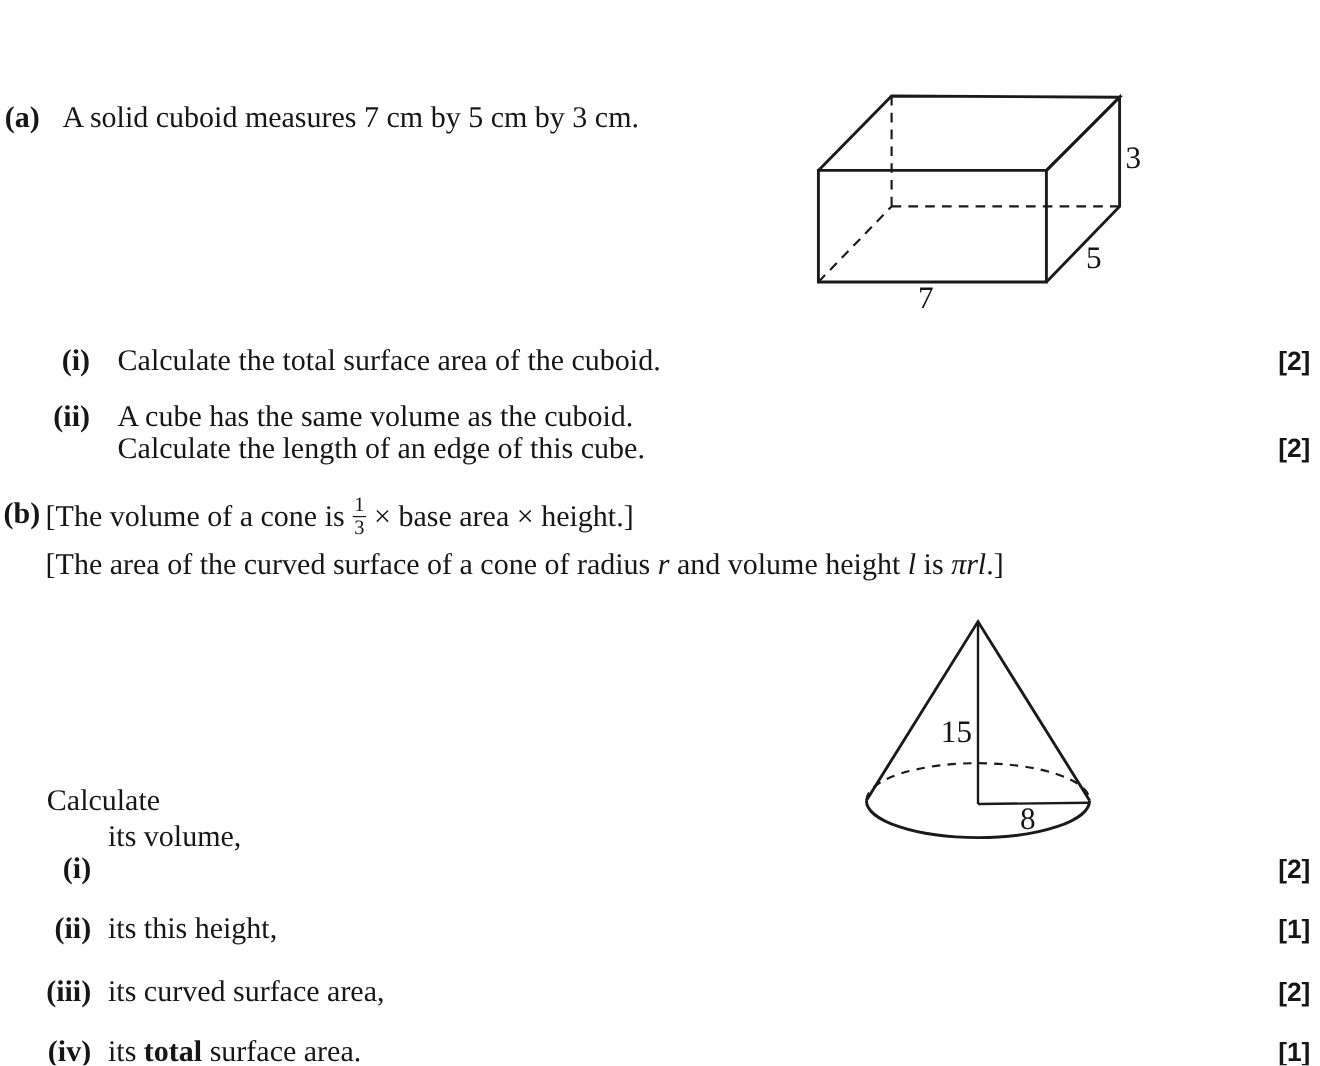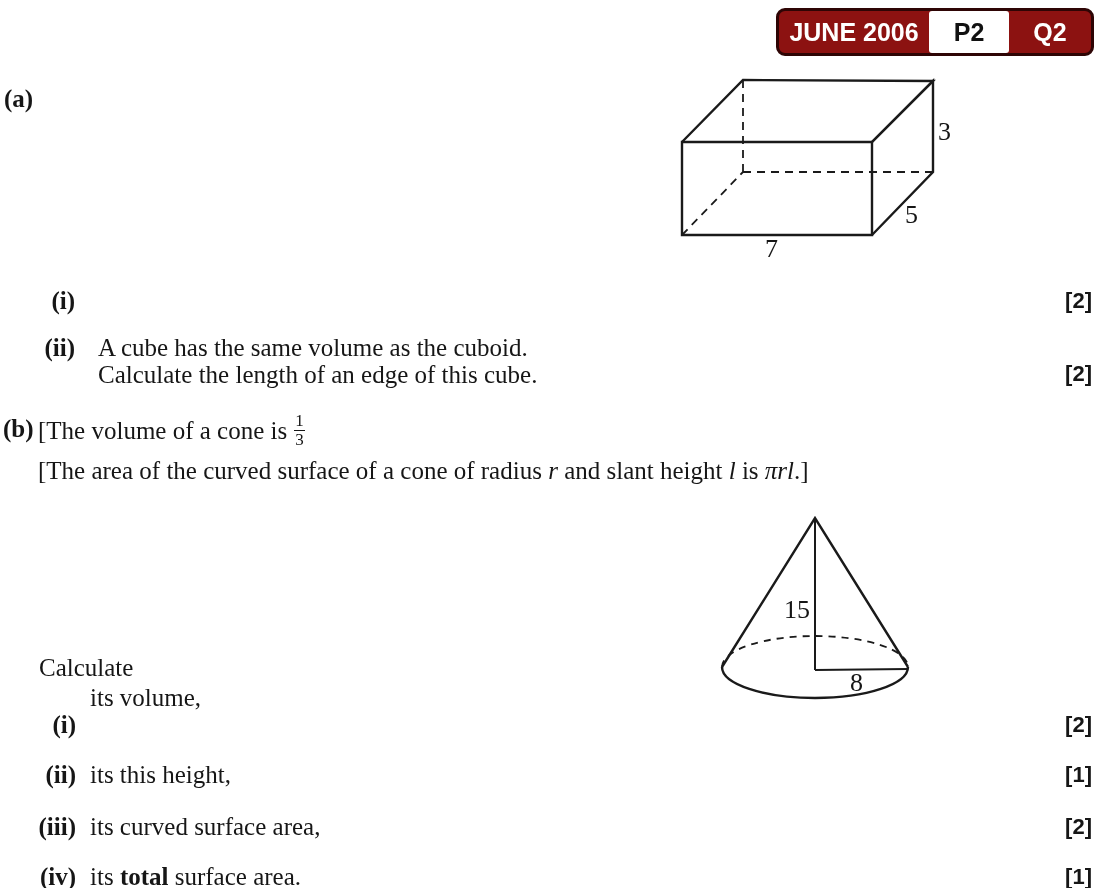--- a/index.html
+++ b/index.html
@@ -32,59 +32,57 @@
         font-size:17px;line-height:1.05;}
   .frac .den{border-top:1.7px solid var(--ink,#161616);padding:0 1px;}
   svg text{font-family:"Liberation Serif",serif;fill:var(--ink,#161616);font-size:26px;}
   svg{position:absolute;}
 </style>
 </head>
 <body>
 
 <div class="page">
 
-  <div class="badge">
-    <span class="badge-seg badge-session">JUNE 2006</span>
-    <span class="badge-seg badge-paper">P2</span>
-    <span class="badge-seg badge-q">Q2</span>
-  </div>
 
   <span class="abs bold" style="left:4px;top:85px;">(a)</span>
+  <span class="abs" style="left:52px;top:85px;">A solid cuboid measures 7 cm by 5 cm by 3 cm.</span>
 
   <svg style="left:655px;top:60px;" width="440" height="215" viewBox="0 0 440 215">
     <g stroke="#1a1a1a" fill="none">
 
       <path stroke-width="2.4" d="M27,82 L217,82 L217,175 L27,175 Z"></path>
       <path stroke-width="2.4" d="M27,82 L88,20 L278,21 L217,82"></path>
       <path stroke-width="2.4" d="M217,82 L278,21 L278,112 L217,175"></path>
 
       <path stroke-width="1.8" stroke-dasharray="8 6" d="M27,175 L88,112 M88,112 L278,112 M88,112 L88,20"></path>
     </g>
     <text x="283" y="80">3</text>
     <text x="250" y="163">5</text>
     <text x="110" y="197">7</text>
   </svg>
 
   <span class="abs numlab" style="left:25px;top:287px;width:50px;">(i)</span>
+  <span class="abs" style="left:98px;top:287px;">Calculate the total surface area of the cuboid.</span>
   <span class="abs marks" style="top:287px;">[2]</span>
 
   <span class="abs numlab" style="left:25px;top:334px;width:50px;">(ii)</span>
   <span class="abs" style="left:98px;top:334px;text-align:center;">A cube has the same volume as the cuboid.</span>
   <span class="abs" style="left:98px;top:361px;">Calculate the length of an edge of this cube.</span>
   <span class="abs marks" style="top:360px;">[2]</span>
 
   <span class="abs bold" style="left:3px;top:415px;">(b)</span>
   <div class="abs formula-row" style="left:38px;top:408px;text-align:center;">
     <span>[The volume of a cone is</span>
     <span class="frac">
       <span class="num">1</span>
       <span class="den">3</span>
     </span>
+    <span>× base area × height.]</span>
   </div>
-  <span class="abs" style="left:38px;top:457px;"><span>[The area of the curved surface of a cone of radius </span><span class="it">r</span><span> and slant height </span><span class="it">l</span><span> is </span><span class="it">πrl</span><span>.]</span></span>
+  <span class="abs" style="left:38px;top:457px;"><span>[The area of the curved surface of a cone of radius </span><span class="it">r</span><span> and volume height </span><span class="it">l</span><span> is </span><span class="it">πrl</span><span>.]</span></span>
 
   <svg style="left:700px;top:500px;" width="260" height="210" viewBox="0 0 260 210">
     <g stroke="#1a1a1a" fill="none">
       <path stroke-width="2.4" d="M22,167 L115,18 L208,167"></path>
       <path stroke-width="2.4" d="M22,167 A93,31 0 0 0 208,167"></path>
       <path stroke-width="1.8" stroke-dasharray="7 6" d="M22,167 A93,31 0 0 1 208,167"></path>
       <path stroke-width="2" d="M115,18 L115,170"></path>
       <path stroke-width="2" d="M115,170 L208,169"></path>
     </g>
     <text x="110" y="118" text-anchor="end">15</text>

